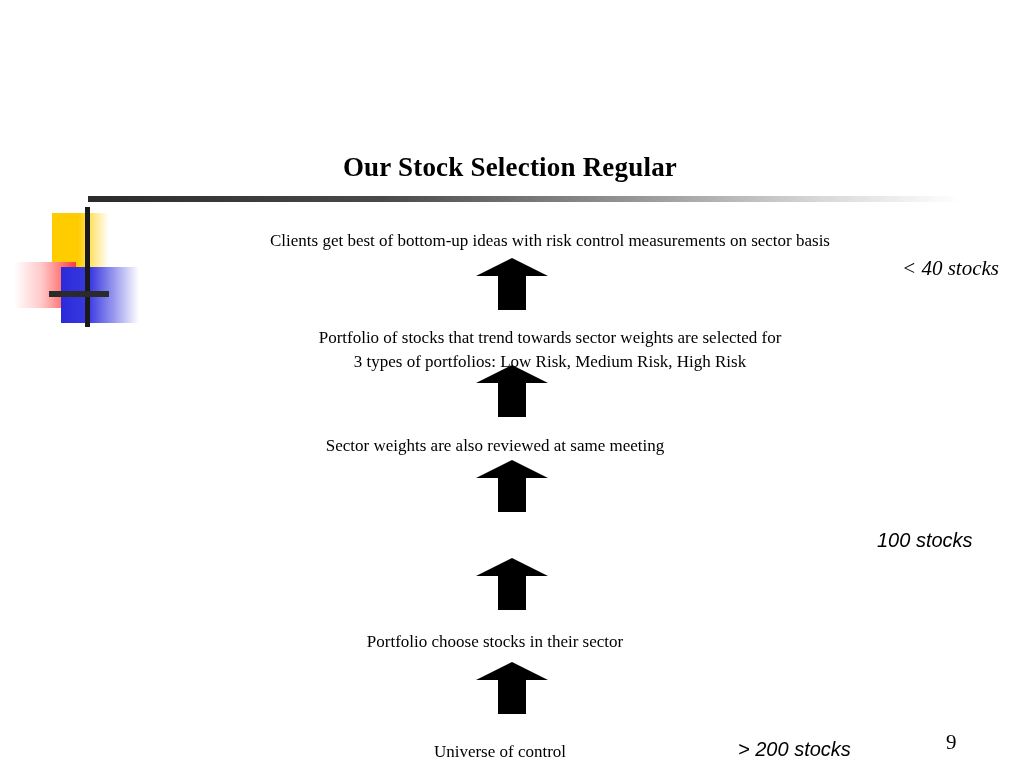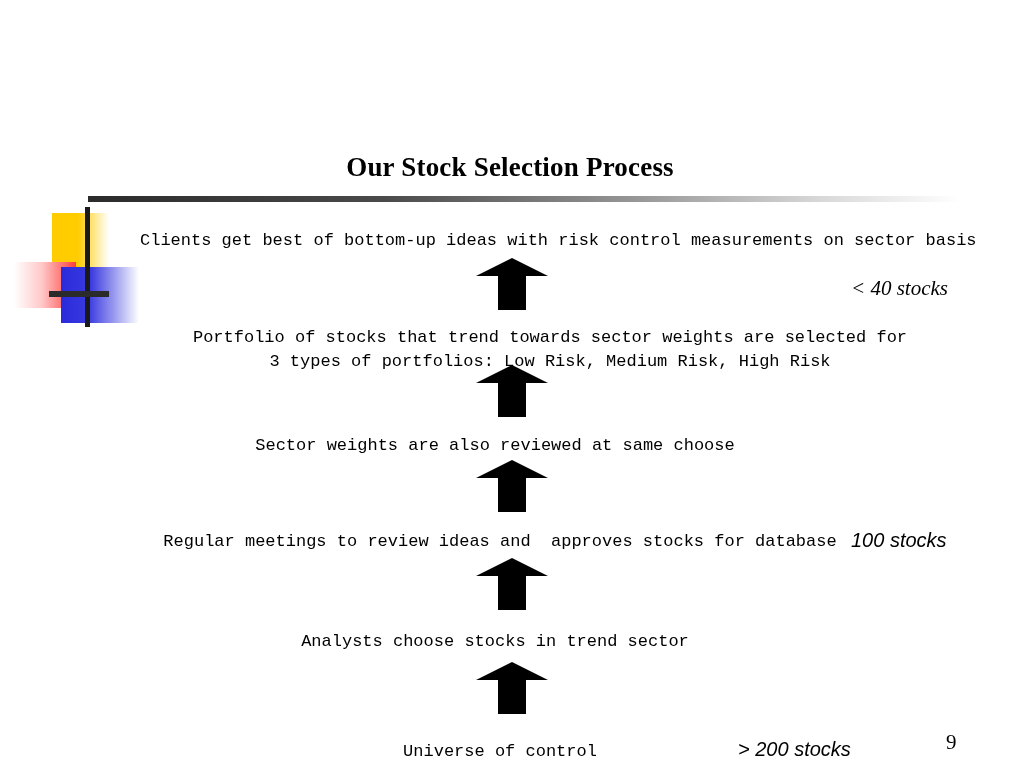--- a/index.html
+++ b/index.html
@@ -81,21 +81,21 @@
     width: 872px; height: 6px;
     background: linear-gradient(to right, #2b2b2b 0%, #4a4a4a 34%, #9a9a9a 64%, #d8d8d8 84%, #ffffff 100%);
   }
 
   
   .stage {
     position: absolute;
     text-align: center;
     font-size: 17px;
     line-height: 24px;
-    font-family: Liberation Mono, monospace;
+    font-family: Liberation Serif, serif;
     white-space: pre;
   }
 
   .stage-l1 { left: 140px; top: 229px; width: 820px; }
   .stage-l2 { left: 150px; top: 326px; width: 800px; }
   .stage-l3 { left: 150px; top: 434px; width: 690px; }
   .stage-l4 { left: 140px; top: 530px; width: 720px; }
   .stage-l5 { left: 150px; top: 630px; width: 690px; }
   .stage-l6 { left: 150px; top: 740px; width: 700px; }
 
@@ -122,22 +122,22 @@
     white-space: nowrap;
   }
   .annot-sans {
     position: absolute;
     font-family: "Liberation Sans", sans-serif;
     font-style: italic;
     font-size: 20px;
     font-weight: normal;
     white-space: nowrap;
   }
-  .annot-40  { left: 851px; top: 256px; margin-top: 20px; }
-  .annot-100 { left: 851px; top: 529px; }
+  .annot-40  { left: 902px; top: 256px; }
+  .annot-100 { left: 877px; top: 529px; }
   .annot-200 { left: 738px; top: 738px; text-align: right; }
 
   .page-number {
     position: absolute;
     left: 946px; top: 730px;
     font-family: "Liberation Serif", serif;
     font-size: 21px;
   }
 </style>
 </head>
@@ -147,57 +147,56 @@
 
   <div class="logo-mark">
     <div class="sq-yellow"></div>
     <div class="sq-red"></div>
     <div class="sq-blue"></div>
     <div class="sq-blue-foot"></div>
     <div class="line-vert"></div>
     <div class="line-horz-logo"></div>
   </div>
 
-  <div class="slide-title">Our Stock Selection Process</div>
+  <div class="slide-title">Our Stock Selection Regular</div>
   <div class="title-rule"></div>
 
   <div class="stage stage-l1">Clients get best of bottom-up ideas with risk control measurements on sector basis</div>
 
   <div class="arrow arrow-1">
     <svg viewBox="0 0 72 52" xmlns="http://www.w3.org/2000/svg" preserveAspectRatio="none">
       <polygon points="36,0 72,18 50,18 50,52 22,52 22,18 0,18" fill="#000000"></polygon>
     </svg>
   </div>
 
   <div class="stage stage-l2">Portfolio of stocks that trend towards sector weights are selected for
 3 types of portfolios: Low Risk, Medium Risk, High Risk</div>
 
   <div class="arrow arrow-2">
     <svg viewBox="0 0 72 52" xmlns="http://www.w3.org/2000/svg" preserveAspectRatio="none">
       <polygon points="36,0 72,18 50,18 50,52 22,52 22,18 0,18" fill="#000000"></polygon>
     </svg>
   </div>
 
-  <div class="stage stage-l3">Sector weights are also reviewed at same choose</div>
+  <div class="stage stage-l3">Sector weights are also reviewed at same meeting</div>
 
   <div class="arrow arrow-3">
     <svg viewBox="0 0 72 52" xmlns="http://www.w3.org/2000/svg" preserveAspectRatio="none">
       <polygon points="36,0 72,18 50,18 50,52 22,52 22,18 0,18" fill="#000000"></polygon>
     </svg>
   </div>
 
-  <div class="stage stage-l4">Regular meetings to review ideas and  approves stocks for database</div>
 
   <div class="arrow arrow-4">
     <svg viewBox="0 0 72 52" xmlns="http://www.w3.org/2000/svg" preserveAspectRatio="none">
       <polygon points="36,0 72,18 50,18 50,52 22,52 22,18 0,18" fill="#000000"></polygon>
     </svg>
   </div>
 
-  <div class="stage stage-l5">Analysts choose stocks in trend sector</div>
+  <div class="stage stage-l5">Portfolio choose stocks in their sector</div>
 
   <div class="arrow arrow-5">
     <svg viewBox="0 0 72 52" xmlns="http://www.w3.org/2000/svg" preserveAspectRatio="none">
       <polygon points="36,0 72,18 50,18 50,52 22,52 22,18 0,18" fill="#000000"></polygon>
     </svg>
   </div>
 
   <div class="stage stage-l6">Universe of control</div>
 
   <div class="annot-serif annot-40">&lt; 40 stocks</div>

